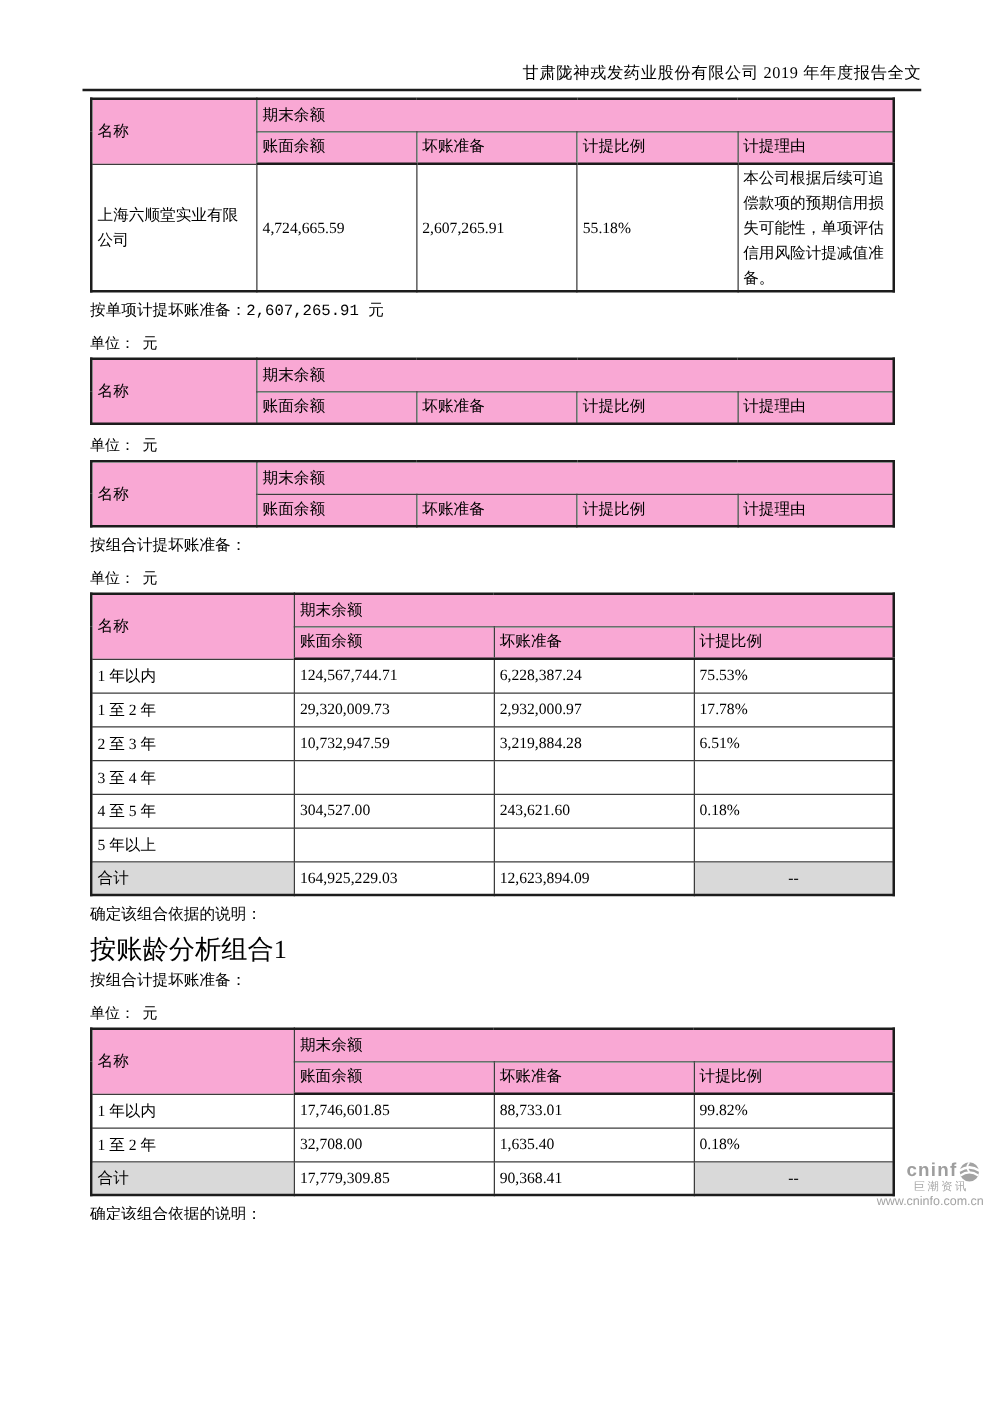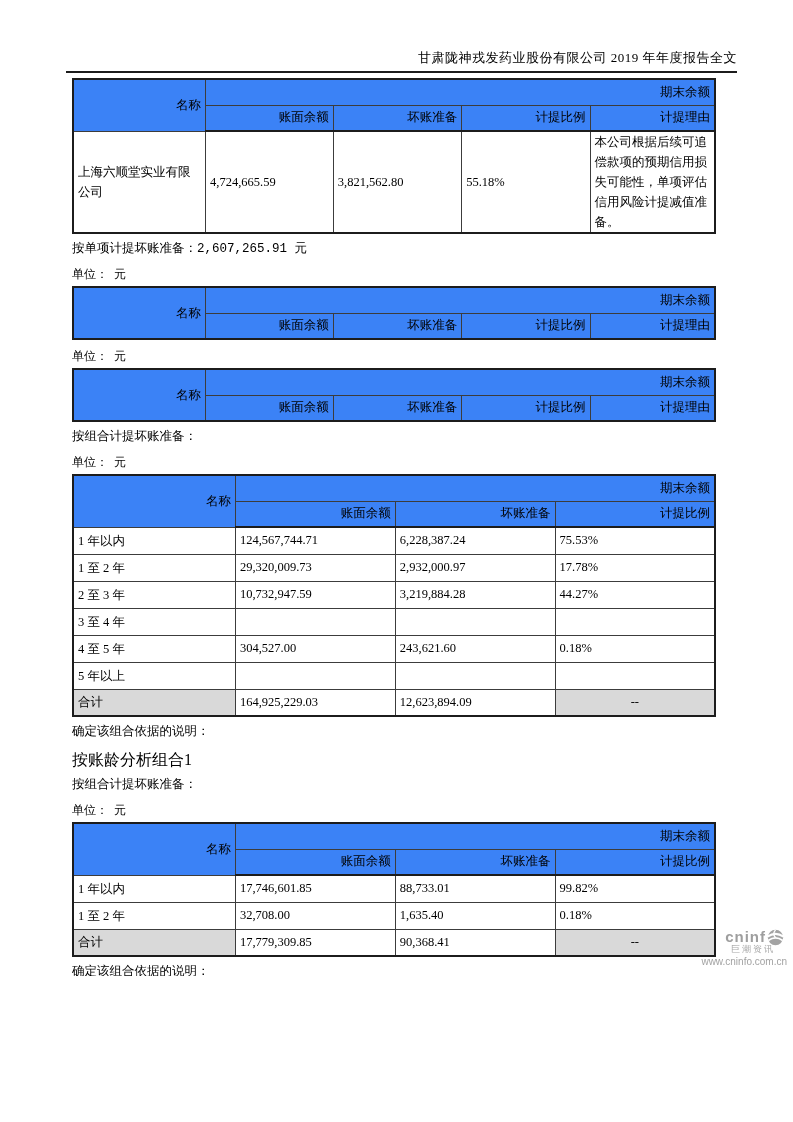--- a/index.html
+++ b/index.html
@@ -10,27 +10,27 @@
     overflow:hidden;
   }
   
   .hdr { position:absolute; top:0; left:66px; right:64px; height:73px; }
   .hdr-title { position:absolute; right:-8px; bottom:6px; font-size:13px; letter-spacing:0.5px; white-space:pre; }
   .hdr-rule { position:absolute; left:0; right:-8px; bottom:0; border-bottom:2px solid #1c1c1c; }
   
   .content { position:absolute; top:75px; left:72px; width:644px; }
   .note { font-size:12.5px; margin:7px 0 0 0; line-height:17px; white-space:pre;font-family:Liberation Mono, monospace; }
   .unit { font-size:12px; margin:8px 0 2px 0; text-align:left; line-height:17px; white-space:pre; }
-  .grp-heading { font-size:16px; margin:8px 0 0 0; line-height:21px; }
+  .grp-heading { font-size:21px; margin:8px 0 0 0; line-height:21px; }
   
   table.t { border-collapse:collapse; width:100%; table-layout:fixed; margin-top:3px;
             border:2px solid #1c1c1c; }
   table.t td { border:1px solid #3c3c3c; font-size:12.5px; padding:0 4px; overflow:hidden; }
   table.t tr { height:26px; }
-  td.hc { background:#3b82f6; text-align:right; }
+  td.hc { background:#f9a8d4; text-align:left; }
   tr.subhdr td { border-bottom:2px solid #1c1c1c; }
   td.name { text-align:left; line-height:20px; }
   td.num { text-align:left; }
   td.ctr { text-align:center; }
   td.gray { background:#d9d9d9; }
   .t1 tr.drow { height:86px; }
   td.reason { font-size:11.8px; line-height:20px; text-align:left; padding:2px 3px; }
   .t4 tr.data, .t5 tr.data { height:27px; }
   .t1-first { margin-top:21px; }
   
@@ -69,21 +69,21 @@
       </tr>
       <tr class="subhdr">
         <td class="hc">账面余额</td>
         <td class="hc">坏账准备</td>
         <td class="hc">计提比例</td>
         <td class="hc">计提理由</td>
       </tr>
       <tr class="drow">
         <td class="name">上海六顺堂实业有限公司</td>
         <td class="num">4,724,665.59</td>
-        <td class="num">3,821,562.80</td>
+        <td class="num">2,607,265.91</td>
         <td class="num">55.18%</td>
         <td class="reason">本公司根据后续可追偿款项的预期信用损失可能性，单项评估信用风险计提减值准备。</td>
       </tr>
     </tbody>
       </table>
 
     <div class="note">按单项计提坏账准备：2,607,265.91 元</div>
     <div class="unit">单位：  元</div>
 
     <table class="t t2">
@@ -161,21 +161,21 @@
       <tr class="data">
         <td class="name">1 至 2 年</td>
         <td class="num">29,320,009.73</td>
         <td class="num">2,932,000.97</td>
         <td class="num">17.78%</td>
       </tr>
       <tr class="data">
         <td class="name">2 至 3 年</td>
         <td class="num">10,732,947.59</td>
         <td class="num">3,219,884.28</td>
-        <td class="num">44.27%</td>
+        <td class="num">6.51%</td>
       </tr>
       <tr class="data">
         <td class="name">3 至 4 年</td>
         <td class="num"></td>
         <td class="num"></td>
         <td class="num"></td>
       </tr>
       <tr class="data">
         <td class="name">4 至 5 年</td>
         <td class="num">304,527.00</td>

